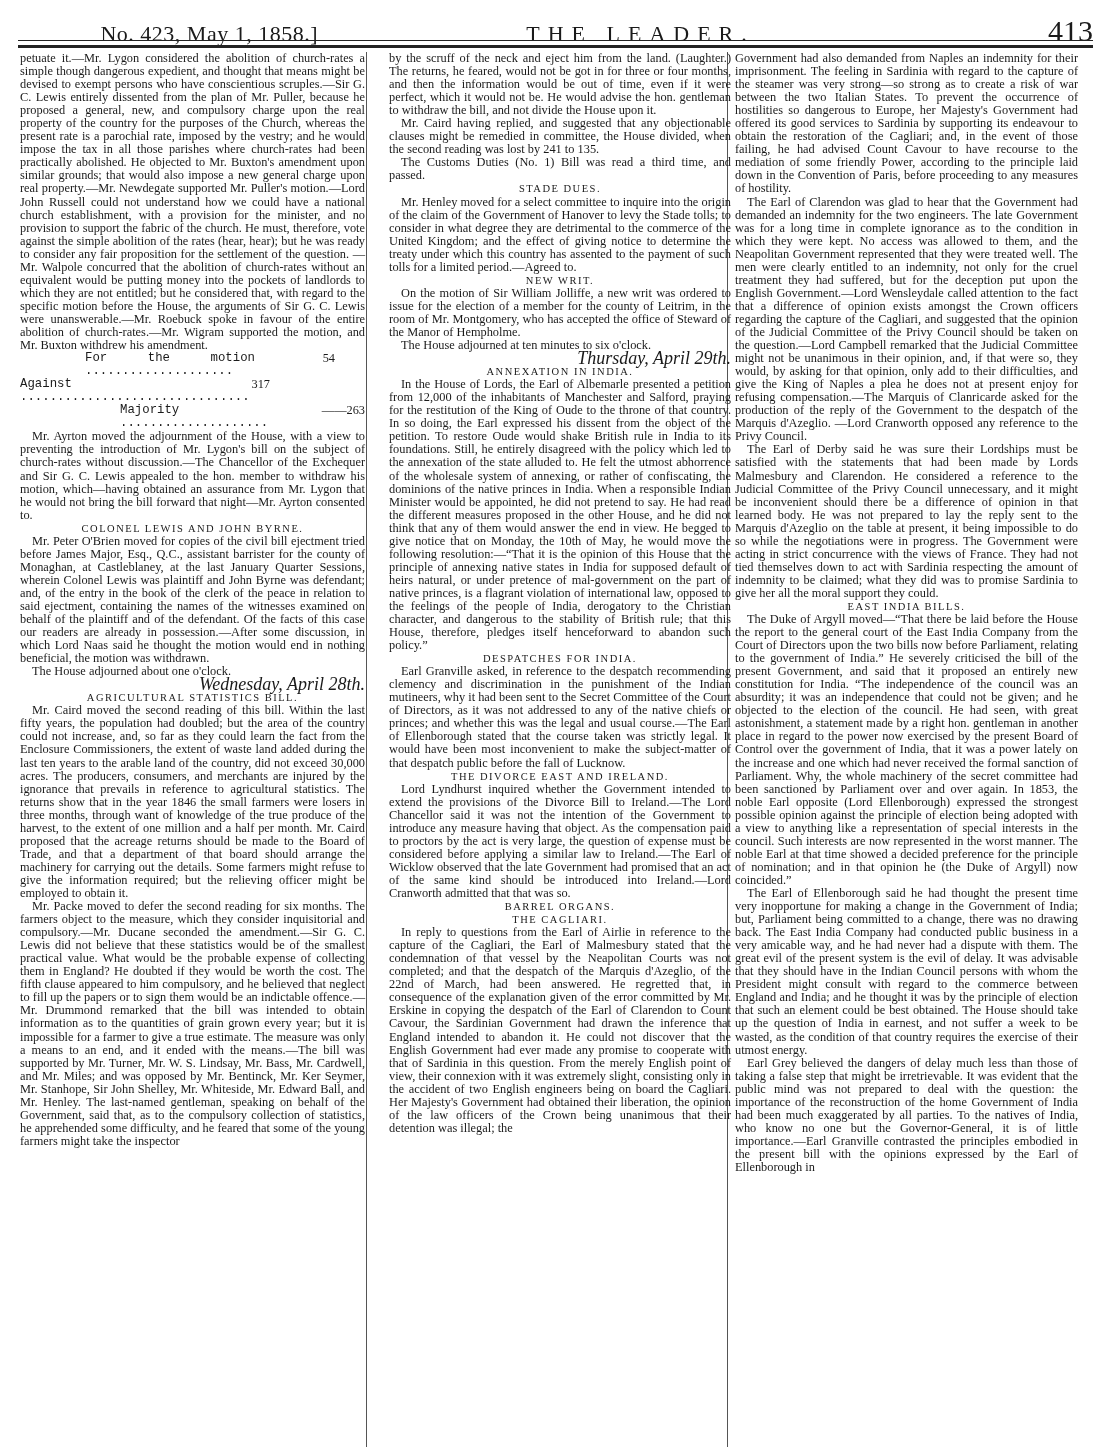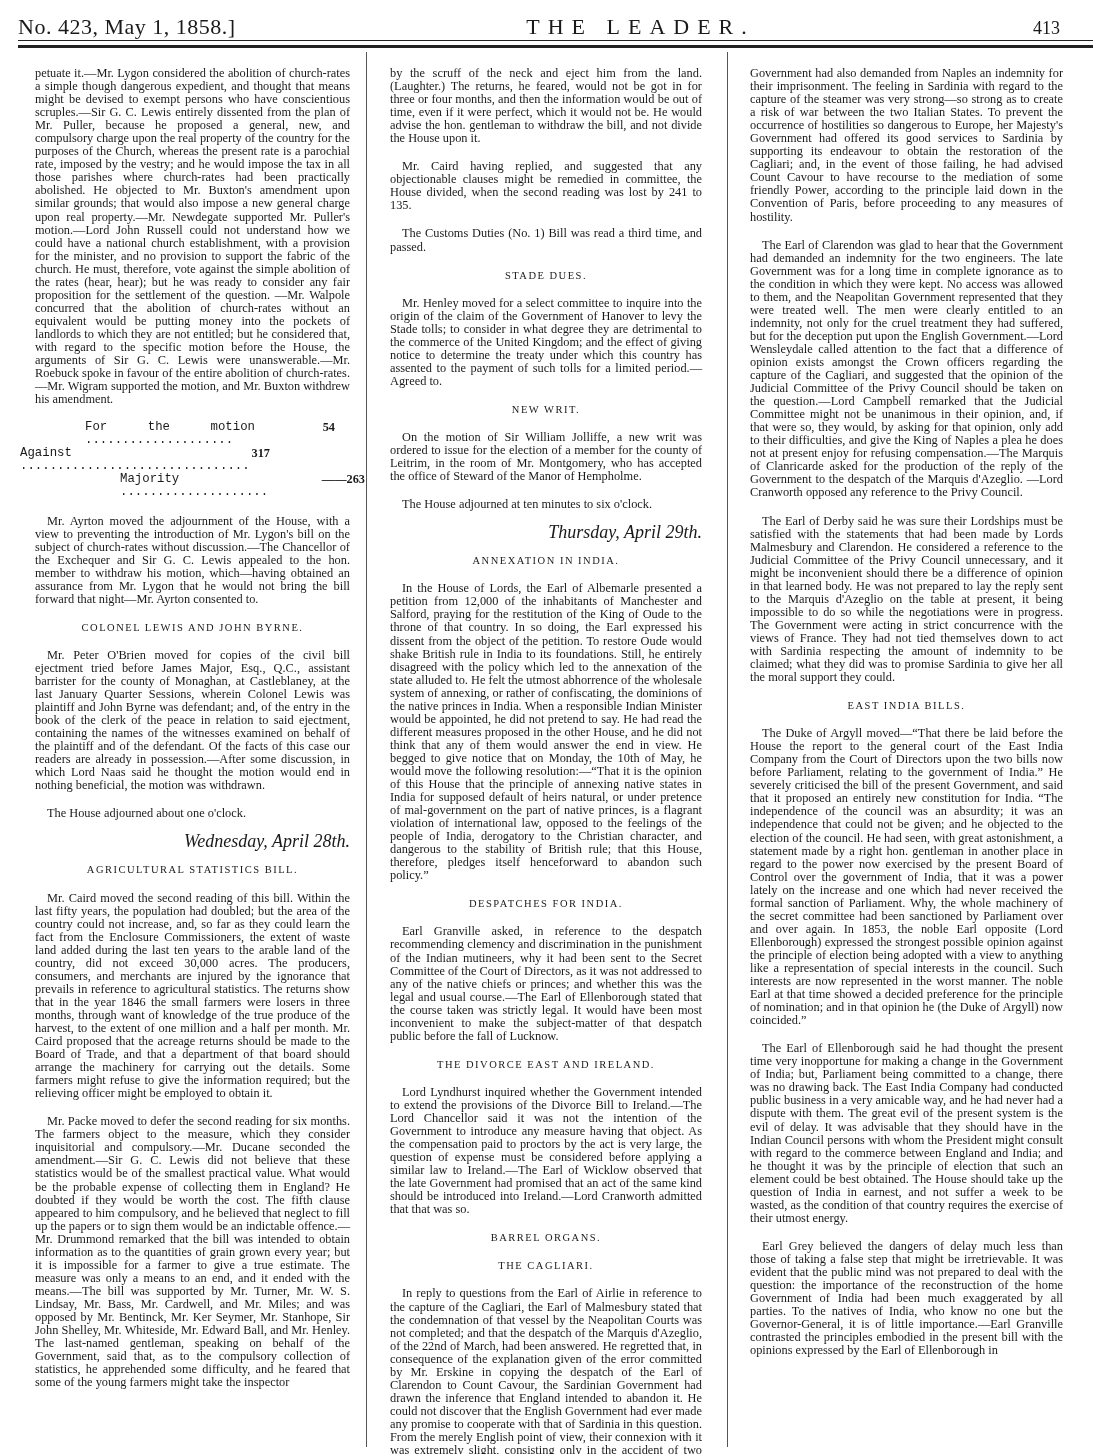--- a/index.html
+++ b/index.html
@@ -1,40 +1,40 @@
 <!DOCTYPE html>
 <html><head>
 <meta charset="utf-8">
 <style>
   html, body { margin: 0; padding: 0; background: #ffffff; }
   body { width: 1104px; height: 1454px; overflow: hidden; position: relative;
          font-family: "Liberation Serif", "DejaVu Serif", serif; color: #1a1a1a; }
   .masthead { position: absolute; left: 18px; top: 14px; width: 1075px; height: 26px;
               display: flex; align-items: baseline; justify-content: space-between; }
-  .mh-issue { font-size: 22px; letter-spacing: 0.5px; width: 300px; }
+  .mh-issue { font-size: 22px; letter-spacing: 0.5px; width: 300px; text-align: right; }
   .mh-title { font-size: 22px; letter-spacing: 8px; text-align: center; flex: 1; padding-right: 70px; }
-  .mh-page { font-size: 18px; width: 60px; text-align: left; }
+  .mh-page { font-size: 30px; width: 60px; text-align: right; }
   .rule { position: absolute; left: 18px; width: 1075px; background: #222; }
   .rule.thin { top: 40px; height: 1px; }
   .rule.thick { top: 45px; height: 3px; }
   .col { position: absolute; top: 52px; width: 345px; font-size: 12.35px; line-height: 13.05px;
          text-align: justify; hyphens: manual; }
-  .col p { margin: 15px; text-indent: 12px; }
+  .col p { margin: 0; text-indent: 12px; }
   .col p.cont { text-indent: 0; }
   .col-1 { left: 20px; }
-  .col-2 { left: 375px; width: 342px; }
+  .col-2 { left: 389px; width: 342px; }
   .col-3 { left: 735px; width: 343px; }
   .vrule { position: absolute; top: 52px; width: 1px; background: #555; height: 1395px; }
   .vr1 { left: 366px; } .vr2 { left: 727px; }
   .heading { text-align: center; font-size: 10.5px; letter-spacing: 1.5px; margin: 3px 0 1px; text-indent: 0 !important; }
   .dateline { text-align: right; font-style: italic; font-size: 18px; margin: 5px 0 3px; }
   .division { width: 100%; font-size: 12.35px; line-height: 13.05px; }
   .division .row { display: flex; }
   .division .lbl { width: 170px; font-family: Liberation Mono, monospace; }
-  .division .val { width: 80px; text-align: right; font-weight: bold; }
+  .division .val { width: 80px; text-align: right; }
   .division .r1 { padding-left: 65px; }
   .division .r3 { padding-left: 100px; }
 </style>
 </head>
 <body>
 
 <div class="masthead">
   <span class="mh-issue">No. 423, May 1, 1858.]</span>
   <span class="mh-title">THE LEADER.</span>
   <span class="mh-page">413</span>

